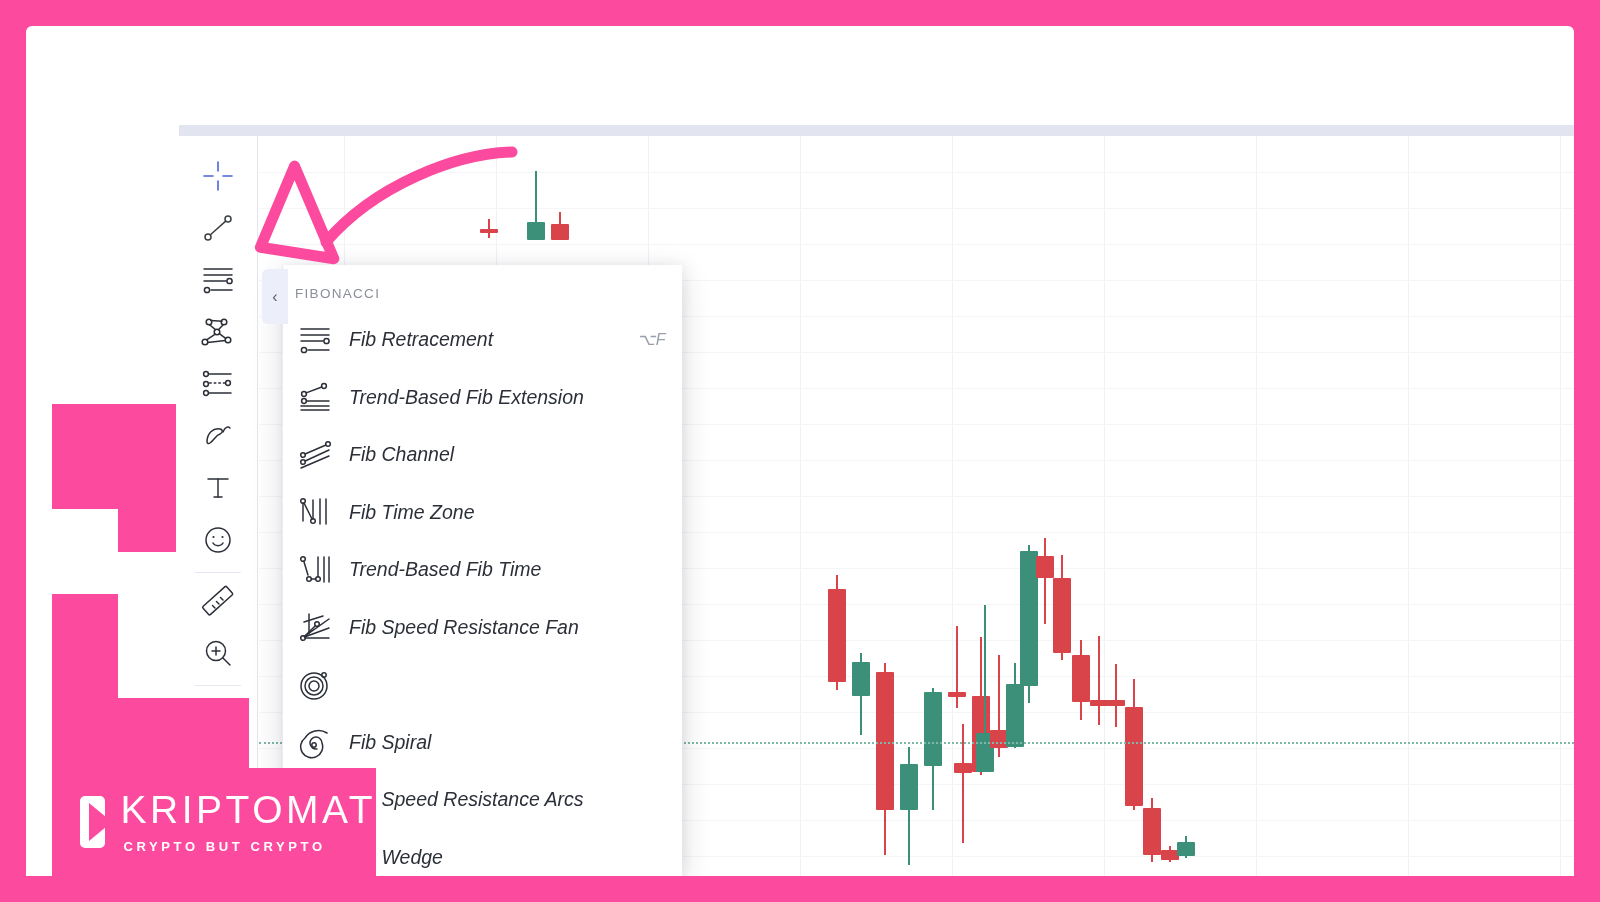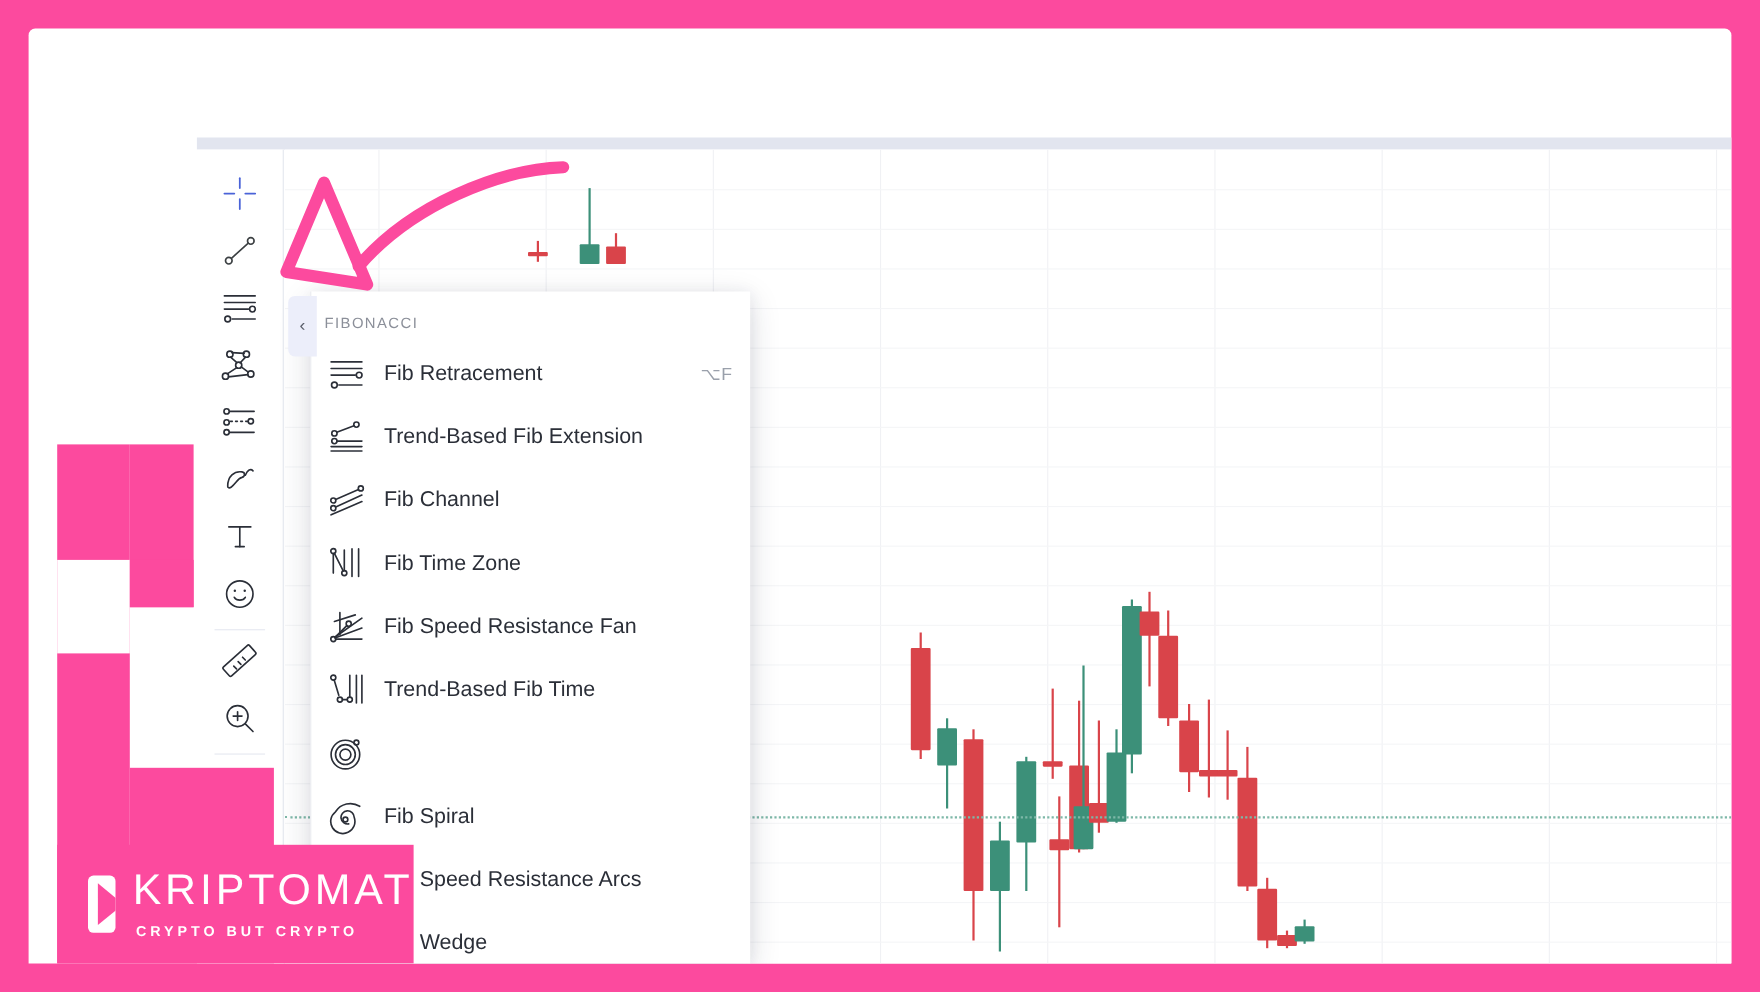--- a/index.html
+++ b/index.html
@@ -113,20 +113,21 @@
     color: #8b8f99;
     padding: 11px 0 10px 12px;
     font-weight: 400;
   }
   .fib-item {
     height: 57.5px;
     display: flex; align-items: center;
     padding-left: 12px; padding-right: 16px;
     color: #2b2f38;
     font-size: 19.5px;
+    font-style: italic;
   }
   .fib-icon {
     width: 40px; min-width: 40px; height: 34px;
     display: flex; align-items: center; justify-content: center;
     color: #2b2f38;
     margin-right: 14px;
   }
   .fib-label { flex: 1; white-space: nowrap; }
   .fib-shortcut {
     font-size: 16px;
@@ -543,51 +544,51 @@
                 <line x1="23" y1="4" x2="23" y2="29"></line>
                 <line x1="29" y1="4" x2="29" y2="29"></line>
               </svg>
             </span>
             <span class="fib-label">Fib Time Zone</span>
             <span class="fib-shortcut"></span>
           </div>
           <div class="fib-item">
             <span class="fib-icon">
               <svg width="36" height="34" viewBox="0 0 36 34" fill="none" stroke="#2b2f38" stroke-width="1.5" stroke-linecap="round">
+                <circle cx="6" cy="6" r="2.3"></circle>
+                <line x1="6.8" y1="8.2" x2="11" y2="22"></line>
+                <circle cx="12" cy="26" r="2.3"></circle>
+                <circle cx="21" cy="26" r="2.3"></circle>
+                <line x1="14.3" y1="26" x2="18.7" y2="26"></line>
+                <line x1="21" y1="4" x2="21" y2="23.7"></line>
+                <line x1="27" y1="4" x2="27" y2="29"></line>
+                <line x1="32" y1="4" x2="32" y2="29"></line>
+              </svg>
+            </span>
+            <span class="fib-label">Trend-Based Fib Time</span>
+            <span class="fib-shortcut"></span>
+          </div>
+          <div class="fib-item">
+            <span class="fib-icon">
+              <svg width="36" height="34" viewBox="0 0 36 34" fill="none" stroke="#2b2f38" stroke-width="1.5" stroke-linecap="round">
                 <circle cx="6" cy="28" r="2.3"></circle>
                 <circle cx="20" cy="14" r="2.3"></circle>
                 <line x1="8" y1="26" x2="18.3" y2="15.7"></line>
                 <line x1="8" y1="28" x2="32" y2="28"></line>
                 <line x1="7.5" y1="27" x2="32" y2="18"></line>
                 <line x1="7.4" y1="26.3" x2="32" y2="9"></line>
                 <line x1="12" y1="4" x2="12" y2="24"></line>
                 <line x1="7" y1="12" x2="26" y2="6"></line>
               </svg>
             </span>
             <span class="fib-label">Fib Speed Resistance Fan</span>
             <span class="fib-shortcut"></span>
           </div>
           <div class="fib-item">
             <span class="fib-icon">
-              <svg width="36" height="34" viewBox="0 0 36 34" fill="none" stroke="#2b2f38" stroke-width="1.5" stroke-linecap="round">
-                <circle cx="6" cy="6" r="2.3"></circle>
-                <line x1="6.8" y1="8.2" x2="11" y2="22"></line>
-                <circle cx="12" cy="26" r="2.3"></circle>
-                <circle cx="21" cy="26" r="2.3"></circle>
-                <line x1="14.3" y1="26" x2="18.7" y2="26"></line>
-                <line x1="21" y1="4" x2="21" y2="23.7"></line>
-                <line x1="27" y1="4" x2="27" y2="29"></line>
-                <line x1="32" y1="4" x2="32" y2="29"></line>
-              </svg>
-            </span>
-            <span class="fib-label">Trend-Based Fib Time</span>
-            <span class="fib-shortcut"></span>
-          </div>
-          <div class="fib-item">
-            <span class="fib-icon">
               <svg width="36" height="34" viewBox="0 0 36 34" fill="none" stroke="#2b2f38" stroke-width="1.5">
                 <circle cx="17" cy="18" r="13"></circle>
                 <circle cx="17" cy="18" r="9"></circle>
                 <circle cx="17" cy="18" r="5"></circle>
                 <circle cx="27" cy="7" r="2.2"></circle>
               </svg>
             </span>
             <span class="fib-shortcut"></span>
           </div>
           <div class="fib-item">

